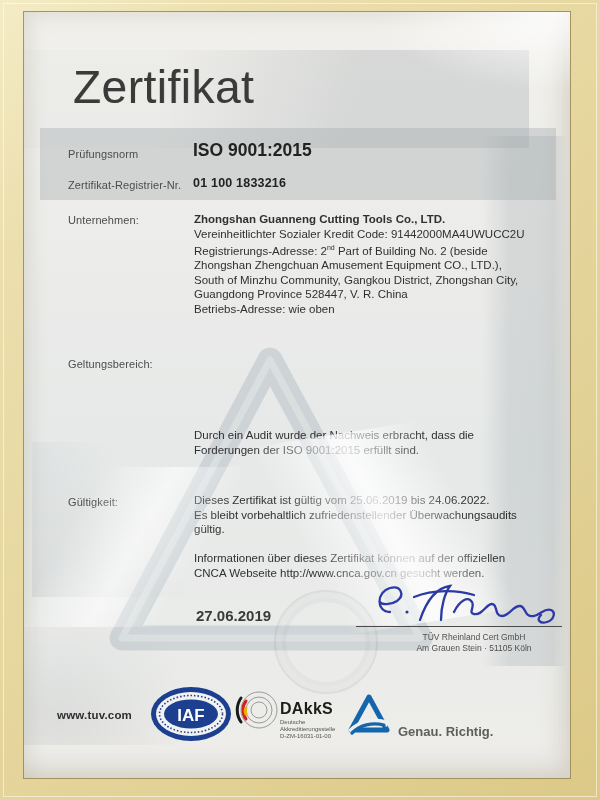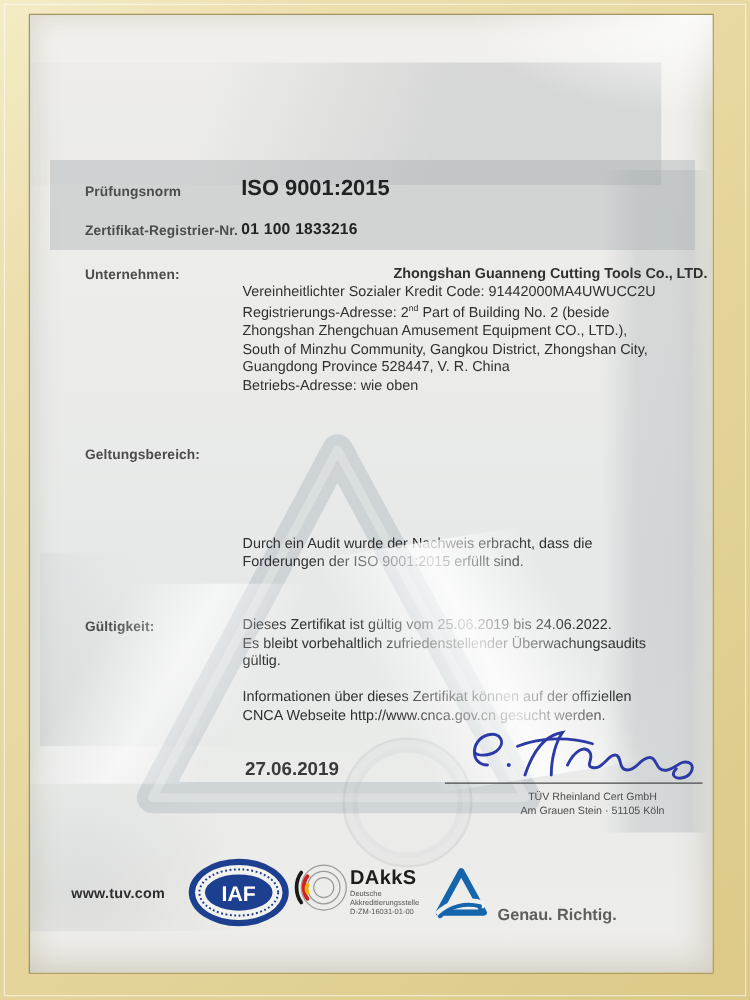--- a/index.html
+++ b/index.html
@@ -12,23 +12,23 @@
     position:absolute;inset:3px;border:1px solid rgba(255,255,255,.55);
     pointer-events:none;
   }
   .paper{
     position:absolute;left:24px;top:12px;width:546px;height:766px;
     background:linear-gradient(180deg,#f1f0ec 0%,#ececea 30%,#e6e9e8 58%,#ebecea 86%,#eeede9 100%);
     box-shadow:0 0 0 1px rgba(150,134,84,.85), inset -8px -10px 22px rgba(115,102,60,.18), inset 8px 6px 18px rgba(140,128,85,.10);
     overflow:hidden;
   }
   .abs{position:absolute;}
-  .label{font-size:11px;color:#4c4c4c;letter-spacing:.1px;font-weight:bold;}
+  .label{font-size:11px;color:#4c4c4c;letter-spacing:.1px;}
   .body-text{font-size:11.5px;line-height:14.5px;color:#303030;white-space:pre-line;}
-  .bold{font-weight:700;text-align:right;}
+  .bold{font-weight:700;}
   .sup{vertical-align:super;font-size:7px;}
   .title{font-size:46px;color:#3a3a3a;letter-spacing:.5px;text-shadow:.4px .4px .6px rgba(90,90,90,.35);}
   .meta-band{background:rgba(163,170,174,.38);}
   .meta-value-big{font-size:17.5px;font-weight:700;color:#222;}
   .meta-value{font-size:12.5px;font-weight:700;color:#222;letter-spacing:.2px;}
   .date{font-size:15px;font-weight:700;color:#3a3a3a;}
   .sig-line{height:1.4px;background:#4a4a4a;}
   .signer{font-size:8.5px;line-height:10.5px;color:#4f4f4f;text-align:center;white-space:pre-line;}
   .website{font-size:11.5px;font-weight:700;color:#2e2e2e;letter-spacing:.2px;}
   .dakks-word{font-size:16px;font-weight:700;color:#1d1d1d;letter-spacing:.3px;}
@@ -59,20 +59,21 @@
   <div class="abs wedge" style="left:8px;top:430px;width:175px;height:155px;"></div>
   <div class="abs wedge2" style="left:0;top:588px;width:175px;height:145px;"></div>
 
   <svg class="abs" style="left:70px;top:330px;" width="360" height="320" viewBox="0 0 360 320">
     <path d="M176,18 L326,296 L28,296 Z" fill="none" stroke="rgba(178,188,194,.48)" stroke-width="25" stroke-linejoin="round"></path>
     <path d="M176,18 L326,296 L28,296 Z" fill="none" stroke="rgba(233,236,236,.45)" stroke-width="7" stroke-linejoin="round"></path>
   </svg>
 
   <div class="abs seal" style="left:250px;top:578px;width:100px;height:100px;"></div>
 
+  <div class="abs title" style="left:49px;top:48px;">Zertifikat</div>
 
   <div class="abs meta-band" style="left:16px;top:116px;width:516px;height:72px;"></div>
   <div class="abs label" style="left:44px;top:136px;">Prüfungsnorm</div>
   <div class="abs meta-value-big" style="left:169px;top:128px;">ISO 9001:2015</div>
   <div class="abs label" style="left:44px;top:167px;">Zertifikat-Registrier-Nr.</div>
   <div class="abs meta-value" style="left:169px;top:164px;">01 100 1833216</div>
 
   <div class="abs label" style="left:44px;top:202px;">Unternehmen:</div>
   <div class="abs" style="left:170px;top:200px;width:372px;">
     <div class="body-text bold">Zhongshan Guanneng Cutting Tools Co., LTD.</div>
@@ -118,21 +119,21 @@
   <div class="abs website" style="left:33px;top:697px;">www.tuv.com</div>
 
   <svg class="abs" style="left:124px;top:672px;" width="86" height="60" viewBox="0 0 86 60">
     <ellipse cx="43" cy="30" rx="40" ry="27" fill="var(--iaf-blue,#1d3f90)"></ellipse>
     <ellipse cx="43" cy="30" rx="35" ry="22" fill="#f2f2f0"></ellipse>
     <ellipse cx="43" cy="30" rx="31.5" ry="18.5" fill="none" stroke="var(--iaf-blue,#1d3f90)" stroke-width="1.6" stroke-dasharray="1.5 2"></ellipse>
     <ellipse cx="43" cy="30" rx="27" ry="14.5" fill="var(--iaf-blue,#1d3f90)"></ellipse>
     <text x="43" y="36.5" text-anchor="middle" font-family="Liberation Sans, sans-serif" font-size="17" font-weight="bold" fill="#ffffff">IAF</text>
   </svg>
 
-  <div class="abs" style="left:208px;top:676px;display:flex;align-items:center;">
+  <div class="abs" style="left:208px;top:676px;display:flex;align-items:flex-end;">
     <svg width="46" height="52" viewBox="0 0 46 52">
       <g fill="none" stroke="#9a9a9a" stroke-width="1">
         <circle cx="27" cy="22" r="8"></circle>
         <circle cx="27" cy="22" r="13"></circle>
         <circle cx="27" cy="22" r="18"></circle>
       </g>
       <g fill="none" stroke-linecap="round">
         <path d="M9,10 C4,17 4,27 9,34" stroke="#1a1a1a" stroke-width="3"></path>
         <path d="M14,13 C10,18 10,26 14,31" stroke="var(--dakks-red,#d02020)" stroke-width="3"></path>
         <path d="M14,20 C13,21.5 13,24 14,26" stroke="var(--dakks-yellow,#e8b400)" stroke-width="3"></path>

